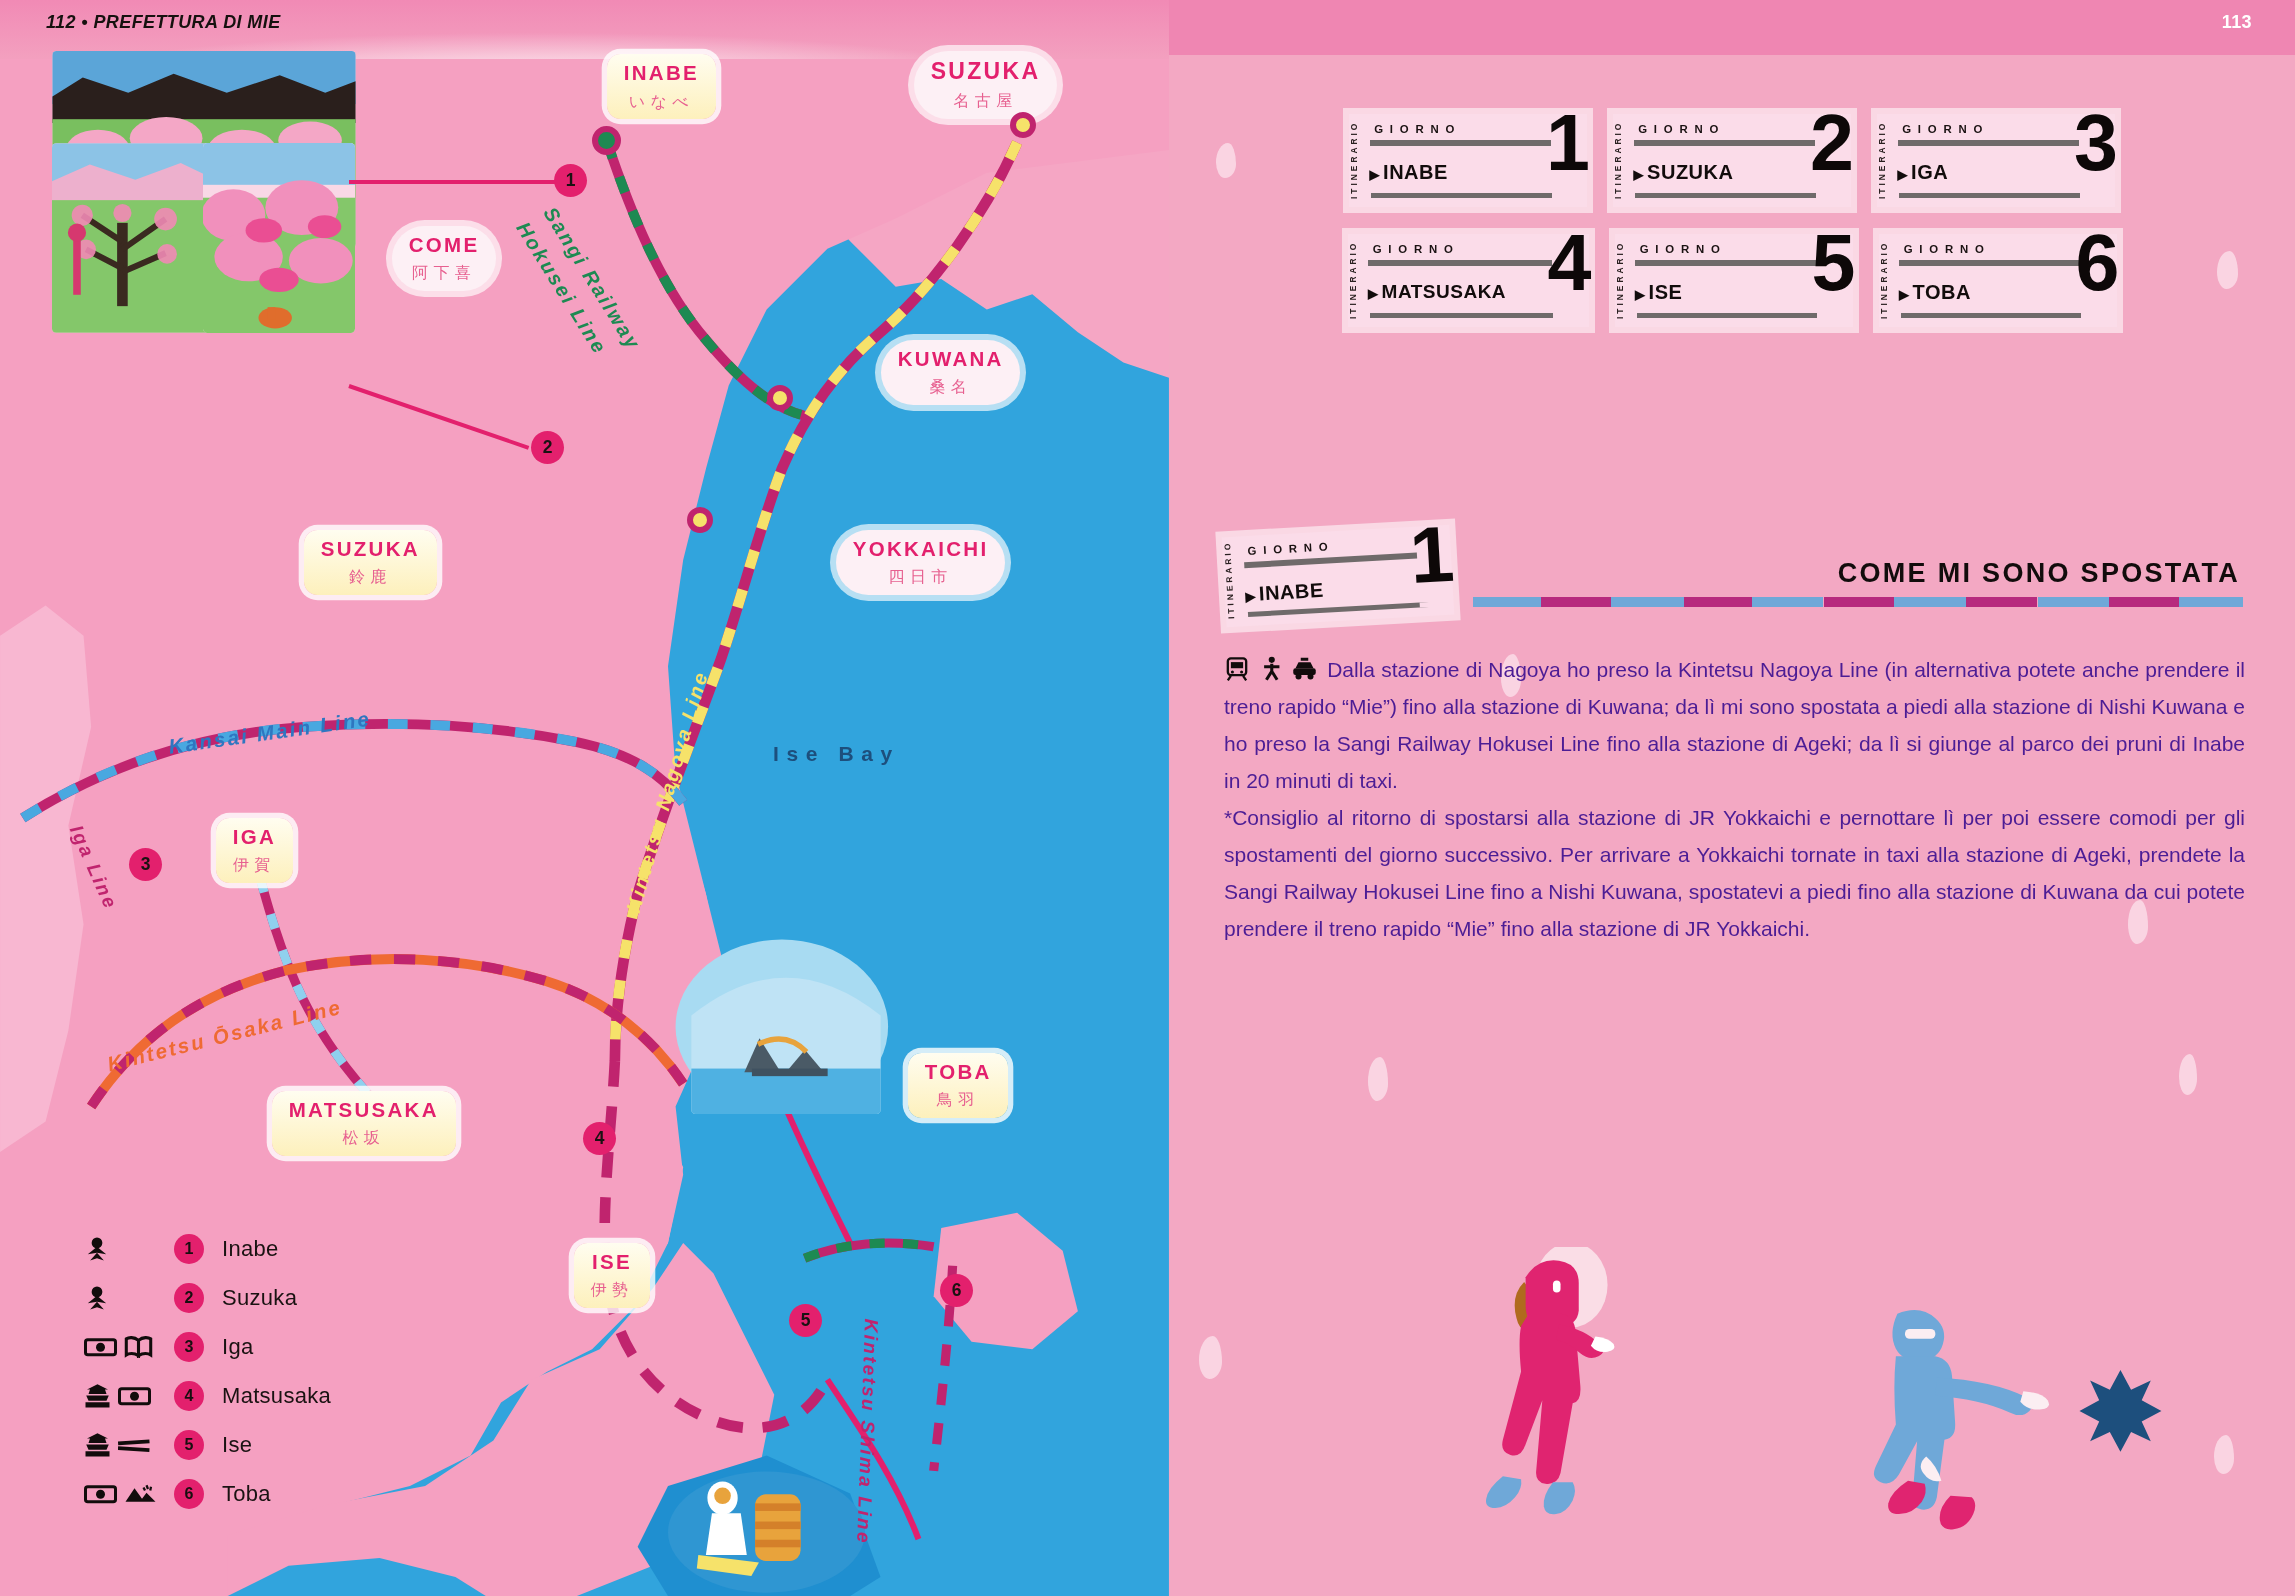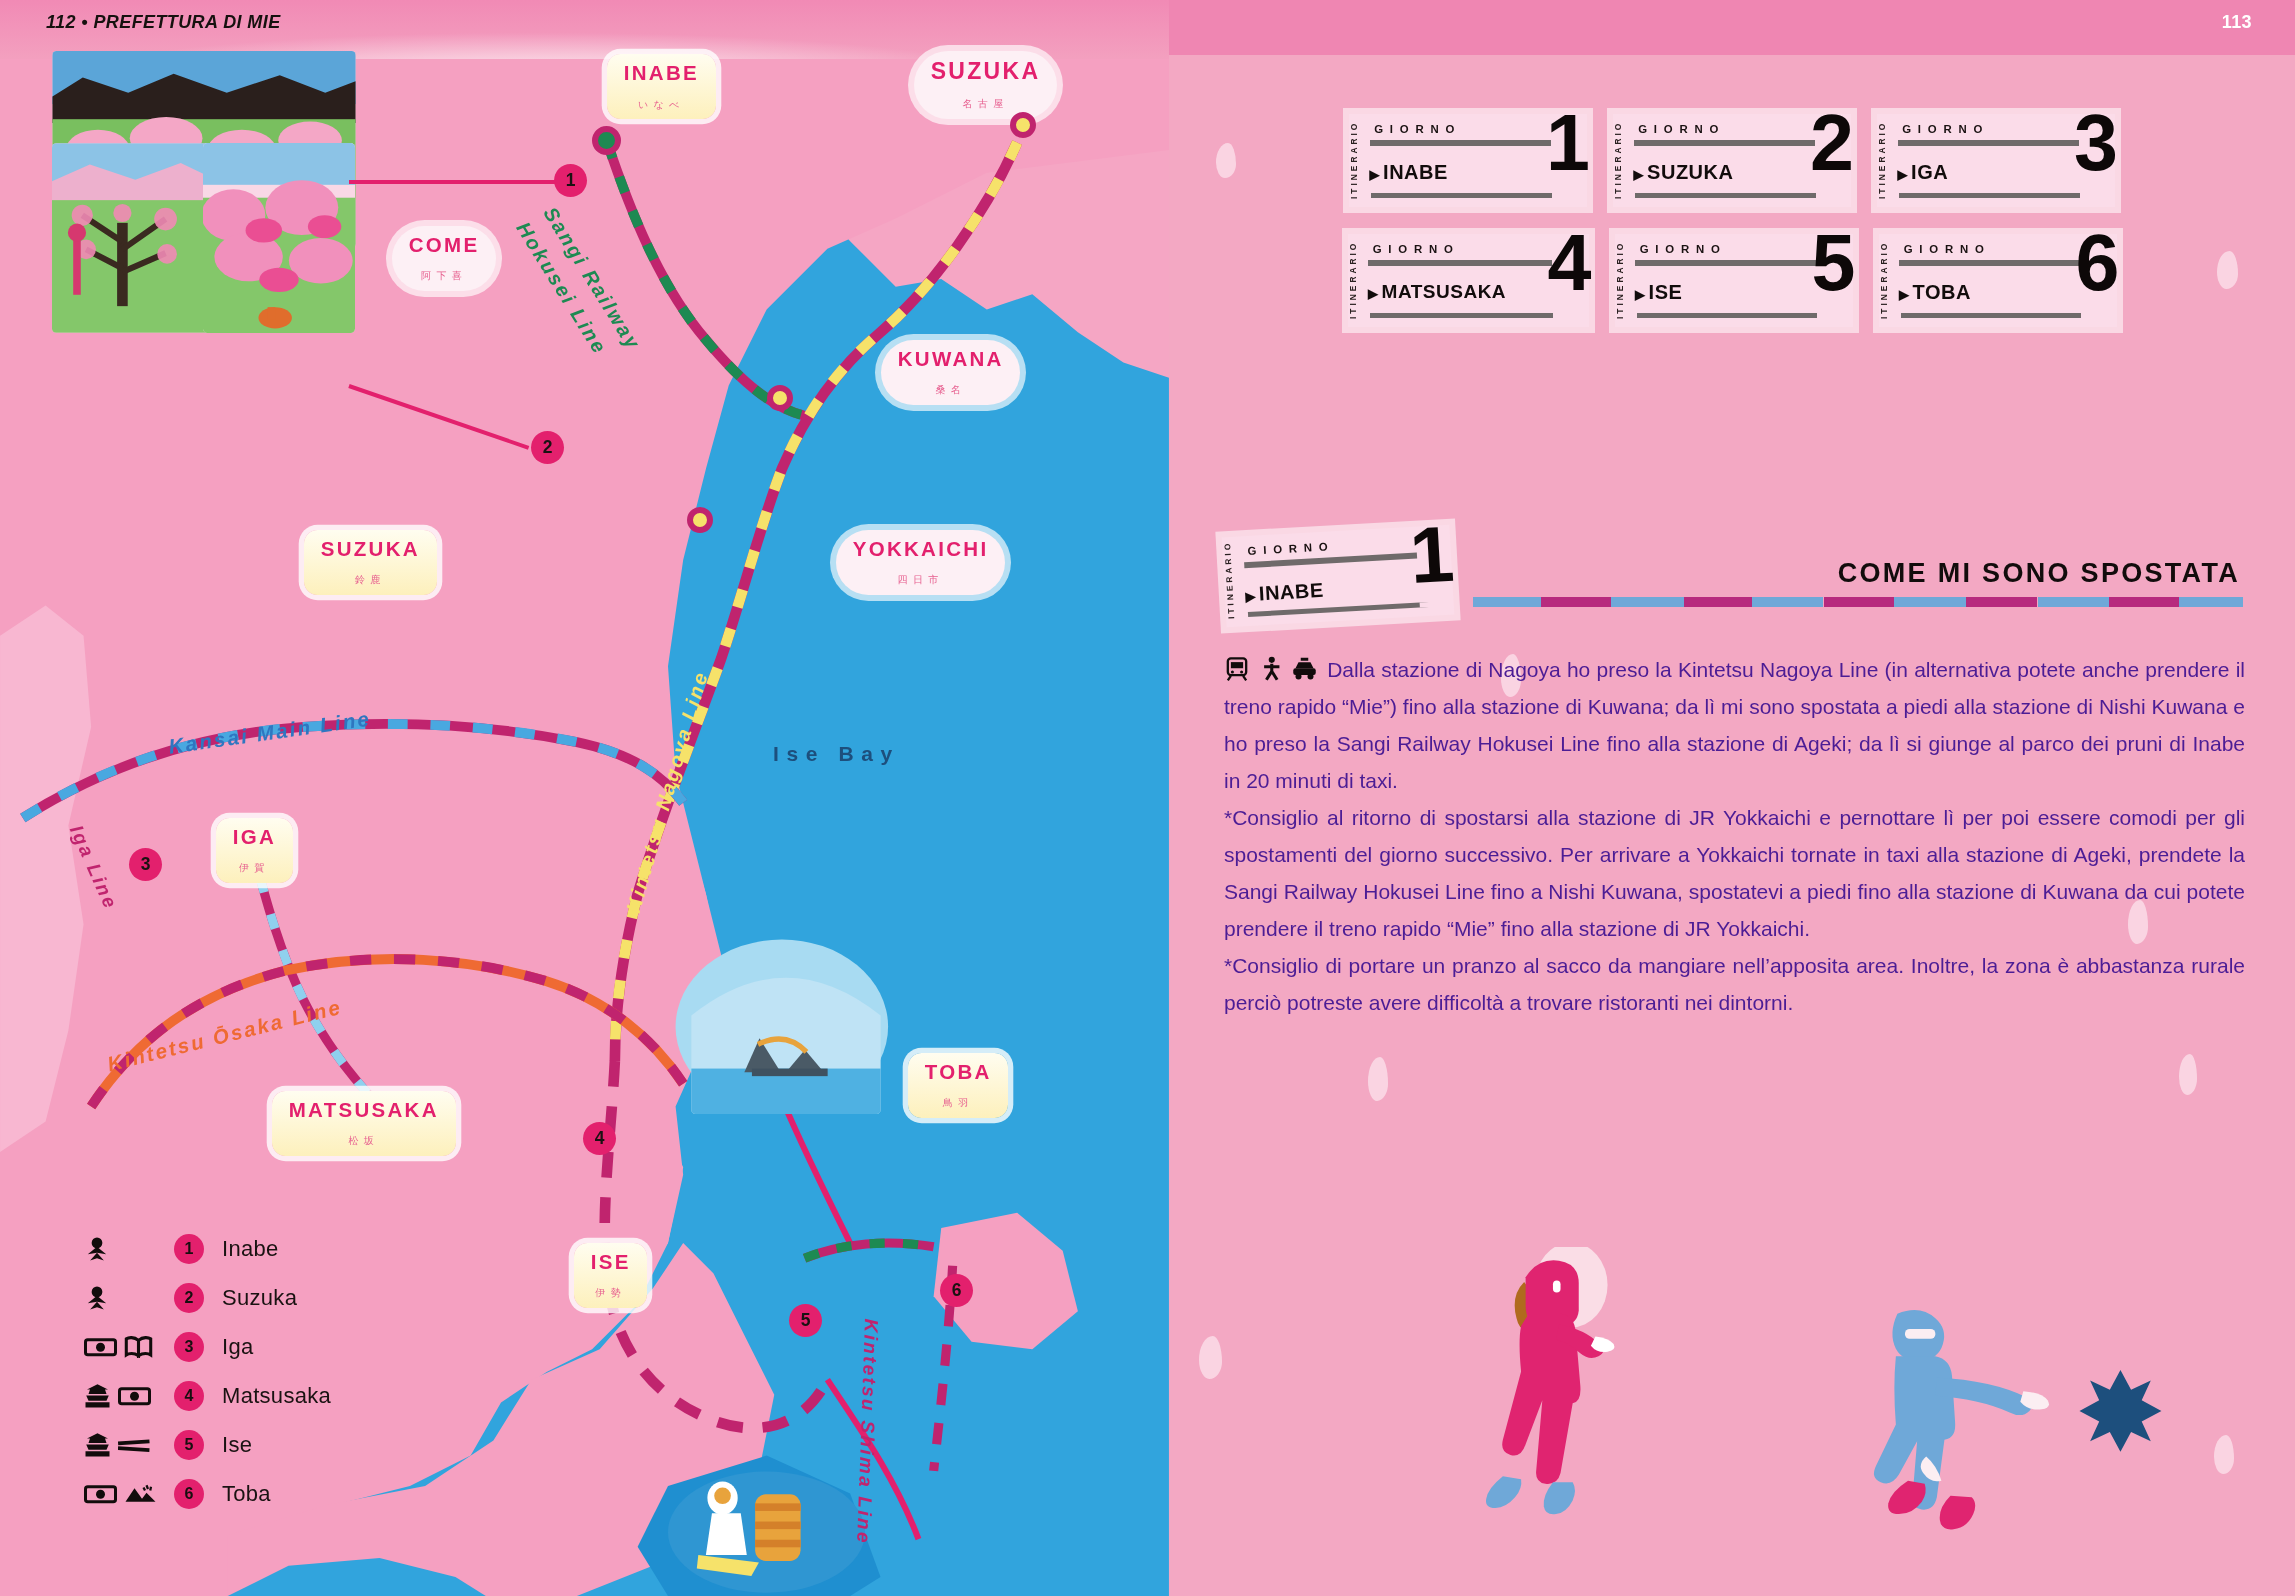--- a/index.html
+++ b/index.html
@@ -43,21 +43,21 @@
   
   .city-label {
     position:absolute; text-align:center; padding:7.6px 16.7px 9px;
     line-height:1.05;
   }
   .city-label .en {
     font-size: 20.5px; font-weight: 800; letter-spacing: 2.3px; color:#e3206d;
     white-space:nowrap;
   }
   .city-label .jp {
-    font-size: 10px; letter-spacing: 5.3px; color:#e76090; margin-top:16px;
+    font-size: 16px; letter-spacing: 5.3px; color:#e76090; margin-top:10px;
     font-family:"DejaVu Sans", sans-serif;
   }
   .city-label.cream {
     background:linear-gradient(#fffdf0,#fdf0bc);
     border-radius: 13.7px;
     box-shadow: 0 0 0 5.3px rgba(255,255,255,.8);
   }
   .city-label.white {
     background:#fdf0f5; border-radius: 46px;
     box-shadow: 0 0 0 6px rgba(255,255,255,.65);
@@ -667,21 +667,20 @@
           <svg width="27" height="26" viewBox="0 0 36 34">
             <rect x="13" y="2" width="10" height="4" fill="#120c0c"></rect>
             <path d="M6 16 L10 8 L26 8 L30 16 Z" fill="#120c0c"></path>
             <rect x="3" y="16" width="30" height="9" rx="3" fill="#120c0c"></rect>
             <circle cx="10" cy="27" r="4" fill="#120c0c"></circle>
               <circle cx="26" cy="27" r="4" fill="#120c0c"></circle>
           </svg>
         </span><span>Dalla stazione di Nagoya ho preso la Kintetsu Nagoya Line (in alternativa potete anche prendere il treno rapido “Mie”) fino alla stazione di Kuwana; da lì mi sono spostata a piedi alla stazione di Nishi Kuwana e ho preso la Sangi Railway Hokusei Line fino alla stazione di Ageki; da lì si giunge al parco dei pruni di Inabe in 20 minuti di taxi.</span>
       </p>
       <p>*Consiglio al ritorno di spostarsi alla stazione di JR Yokkaichi e pernottare lì per poi essere comodi per gli spostamenti del giorno successivo. Per arrivare a Yokkaichi tornate in taxi alla stazione di Ageki, prendete la Sangi Railway Hokusei Line fino a Nishi Kuwana, spostatevi a piedi fino alla stazione di Kuwana da cui potete prendere il treno rapido “Mie” fino alla stazione di JR Yokkaichi.</p>
-      <p>*Consiglio di portare un pranzo al sacco da mangiare nell’apposita area. Inoltre, la zona è abbastanza rurale perciò potreste avere difficoltà a trovare ristoranti nei dintorni.</p>
     </div>
 
     <div id="illus">
       <svg width="1126" height="349" style="position:absolute;left:0;top:0" viewBox="0 0 1484 460">
 
         <g transform="translate(410,10)">
           <ellipse cx="120" cy="40" rx="48" ry="56" fill="#fadde6"></ellipse>
           <path d="M58 36 q-18 18 -10 48 q4 18 16 14 q-4 -30 6 -46 Z" fill="#b06a1e"></path>
           <path d="M60 30 q16 -26 44 -22 q26 4 26 30 l0 36 q-2 18 -20 20 l-30 0 q-20 -4 -20 -26 Z" fill="#e02470"></path>
           <rect x="96" y="34" width="10" height="16" rx="5" fill="#ffffff"></rect>

